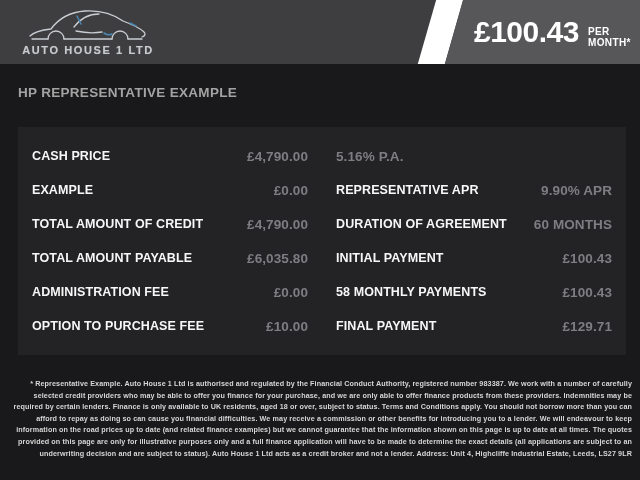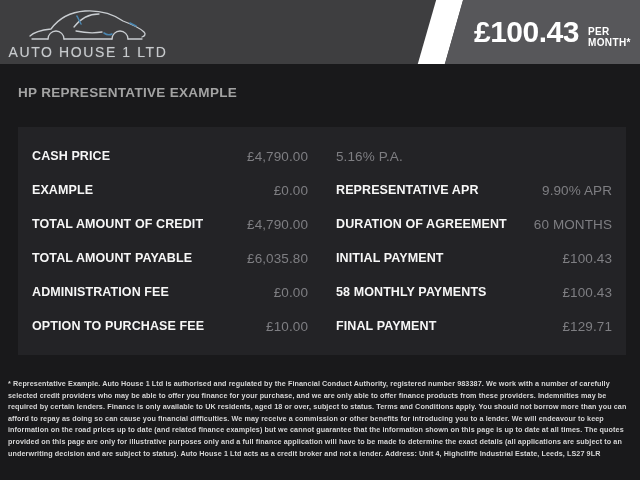--- a/index.html
+++ b/index.html
@@ -15,21 +15,21 @@
   .header{
     position:relative;height:64px;background:#3e3e40;overflow:hidden;
   }
   .logo{
     position:absolute;left:20px;top:3px;width:136px;height:58px;
     display:flex;flex-direction:column;align-items:center;justify-content:flex-start;
     cursor:pointer;
   }
   .logo svg{display:block;}
   .logo-text{
-    font-size:14px;font-weight:normal;letter-spacing:1.6px;
+    font-size:11px;font-weight:bold;letter-spacing:1.6px;
     color:#c7cacd;white-space:nowrap;margin-top:-3px;
     text-shadow:0 0 1px rgba(255,255,255,.35);
   }
   .wedge{
     position:absolute;left:437px;top:-3px;width:27px;height:72px;
     background:#ffffff;transform:skewX(-16deg);transform-origin:top left;
   }
   .price-tag{
     position:absolute;left:445px;top:0;width:196px;height:64px;
     background:#57575a;
@@ -60,28 +60,28 @@
     flex:1;background:#232326;padding:12px 0;
   }
   .row{
     height:34px;display:flex;align-items:center;justify-content:space-between;
     padding:0 14px;
   }
   .lbl{
     font-size:12.5px;font-weight:bold;color:#f7f7f7;letter-spacing:0.1px;
   }
   .val{
-    font-size:13.5px;font-weight:normal;color:#7e7e82;letter-spacing:0.1px;
+    font-size:13.5px;font-weight:bold;color:#7e7e82;letter-spacing:0.1px;
   }
 
   
   .disclaimer{
     margin:23px 24px 0 8px;width:624px;
     font-size:7.2px;font-weight:600;line-height:11.6px;
-    color:#d6d6d6;letter-spacing:0.1px;
+    color:#d6d6d6;letter-spacing:0.1px;text-align:right;
   }
 </style>
 </head>
 <body>
 
 <div class="page">
 
   <div class="header">
 
     <div class="logo">

